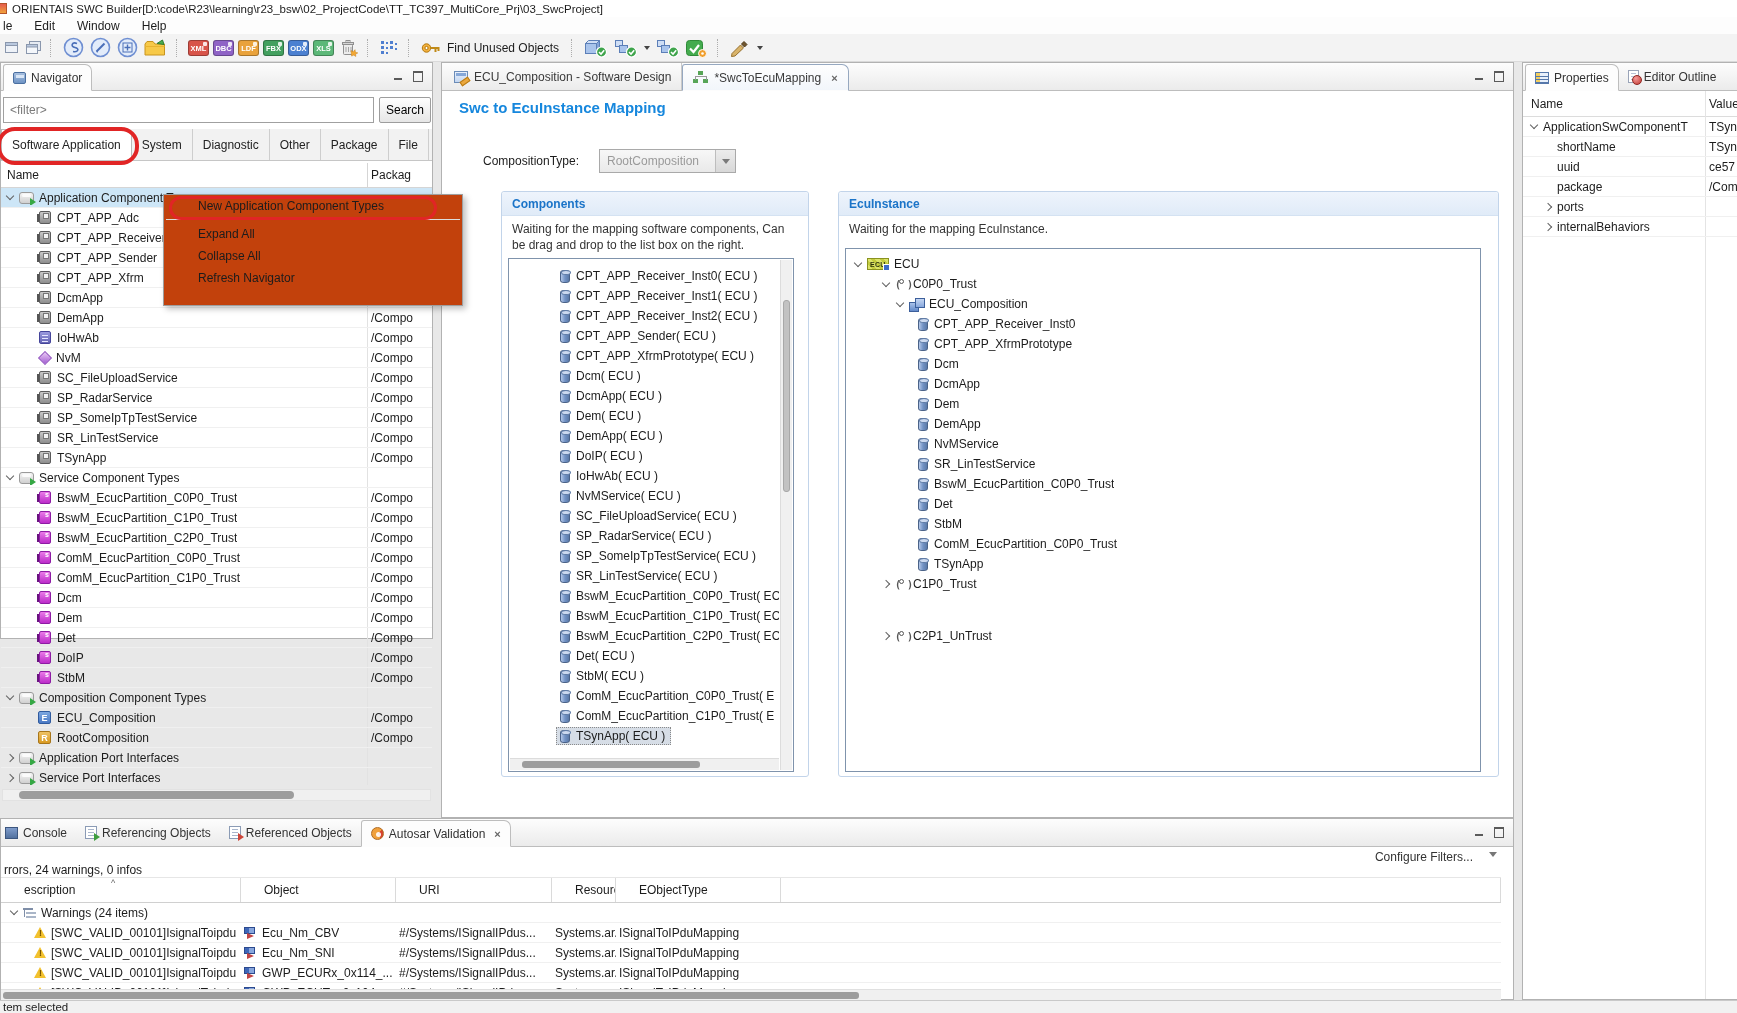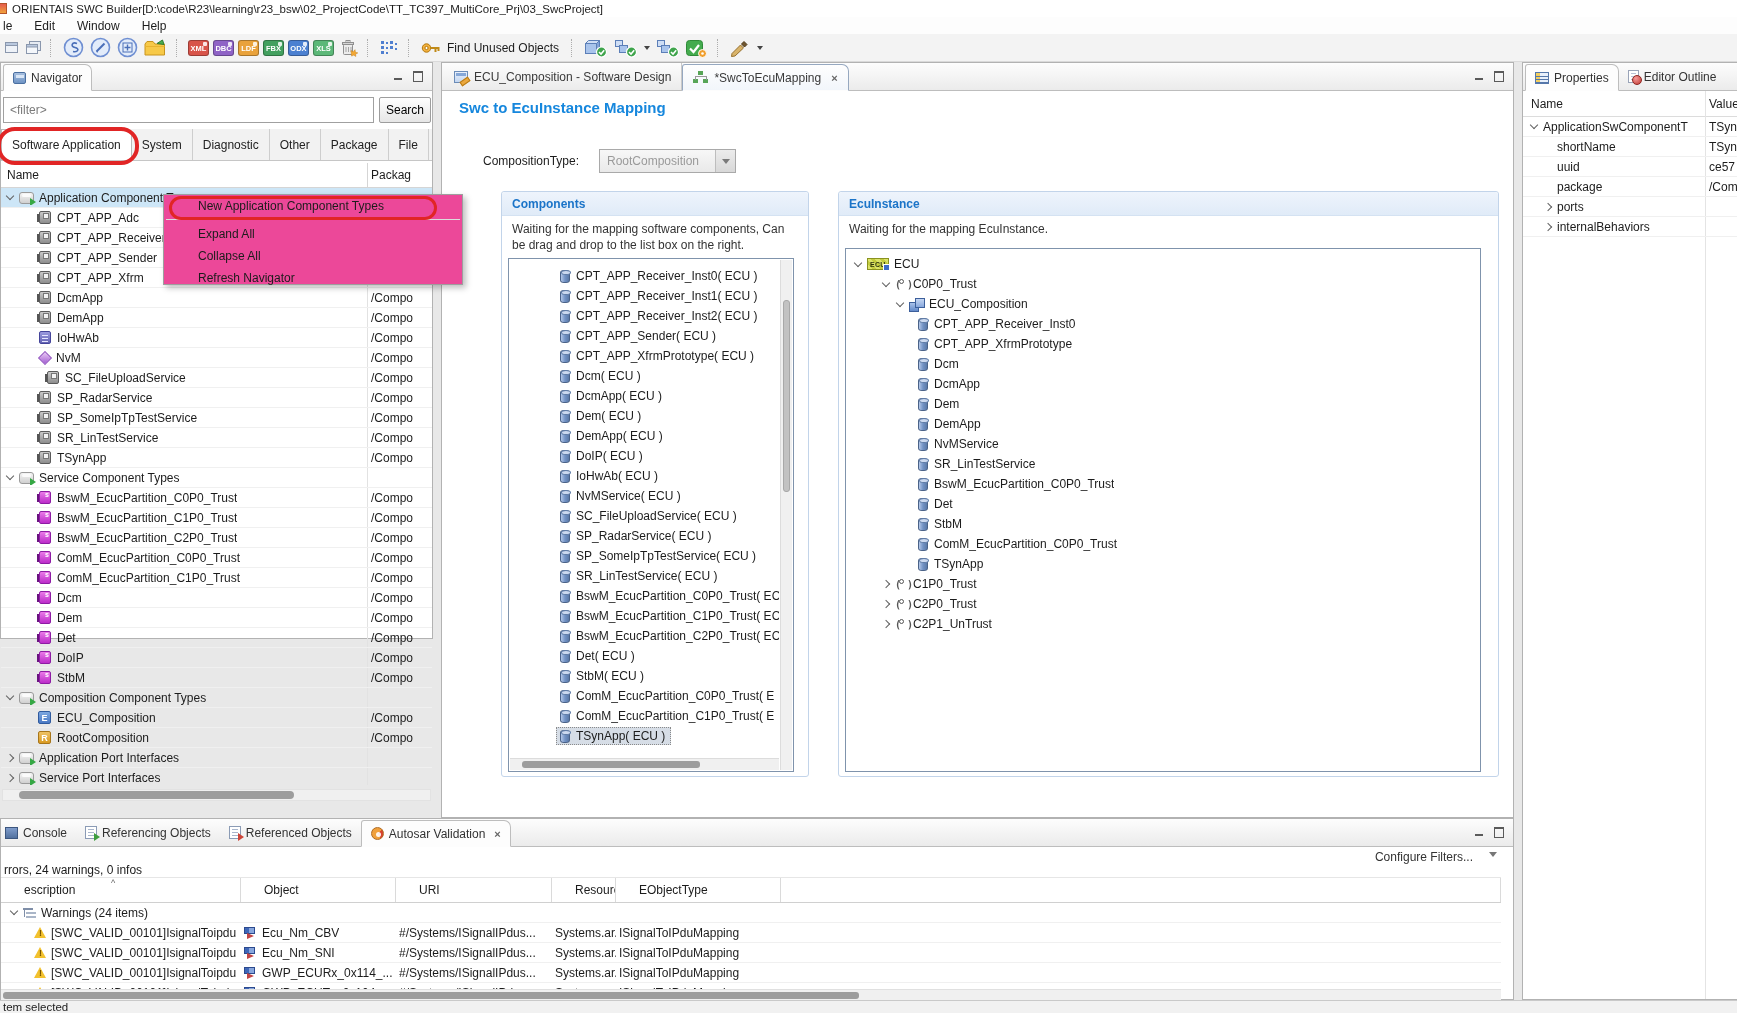--- a/index.html
+++ b/index.html
@@ -102,21 +102,21 @@
 #nav-colhead .cd{position:absolute;left:366px;top:0;bottom:0;width:1px;background:#d5d5d5}
 #nav-rows{position:absolute;left:0;top:125px;width:431px;height:597px;overflow:hidden}
 #nav-rows .coldiv{position:absolute;left:366px;top:0;height:600px;width:1px;background:#e2e2e2}
 .nav-row{position:relative;height:20px;display:flex;align-items:center;border-bottom:1px solid #f0f0f0;white-space:nowrap}
 .nav-row.sel{background:#cde6f7}
 .nav-name{display:flex;align-items:center;overflow:hidden;flex:1 1 auto}
 .nav-pkg{position:absolute;left:370px;top:0;height:100%;right:0;display:flex;align-items:center;overflow:hidden}
 #nav-hscroll{position:absolute;left:1px;top:726px;width:429px;height:12px;background:#f0f0f0;border:1px solid #e2e2e2}
 #nav-hscroll .th{position:absolute;left:16px;top:1px;width:275px;height:8px;background:#9d9d9d;border-radius:4px}
 
-#ctxmenu{position:absolute;left:163px;top:194px;width:300px;height:91px;background:#ec4899;border:1px solid #9e9e9e;box-shadow:3px 3px 6px rgba(0,0,0,.25);z-index:40}
+#ctxmenu{position:absolute;left:163px;top:194px;width:300px;height:112px;background:#c2410c;border:1px solid #9e9e9e;box-shadow:3px 3px 6px rgba(0,0,0,.25);z-index:40}
 .cm-item{position:relative;height:22px;line-height:22px;padding-left:34px;white-space:nowrap}
 .cm-sep{height:1px;background:#dcdcdc;margin:2px 2px 3px 2px}
 #ring-menu{position:absolute;left:5px;top:1px;width:268px;height:24px;border:3px solid #e12525;border-radius:12px;z-index:41;pointer-events:none}
 #ring-tab{position:absolute;left:-4px;top:64px;width:142px;height:38px;border:4px solid #e12525;border-radius:18px;z-index:30;pointer-events:none}
 
 #editor{left:441px;top:62px;width:1073px;height:756px}
 .edtab{height:27px;display:flex;align-items:center;gap:6px;padding:0 10px;color:#3a3a3a;border-right:1px solid #c9c9c9;white-space:nowrap}
 .edtab.sel{background:linear-gradient(#fefefe,#f2f6fb);border:1px solid #96a8c0;border-bottom:1px solid #fdfdfd;border-top-left-radius:3px;border-top-right-radius:7px;margin-bottom:-1px}
 #ed-heading{position:absolute;left:17px;top:36px;font-size:15px;font-weight:bold;color:#1687dd}
 #ed-ctlabel{position:absolute;left:41px;top:91px}
@@ -391,21 +391,21 @@
         <div class="nav-pkg clip">/Compo</div>
       </div>
       <div class="nav-row">
         <div class="nav-name" style="padding-left: 36px;">
           <span class="ic ic-nvm"></span>
           <span class="clip">NvM</span>
         </div>
         <div class="nav-pkg clip">/Compo</div>
       </div>
       <div class="nav-row">
-        <div class="nav-name" style="padding-left: 36px; margin-left: 8px;">
+        <div class="nav-name" style="padding-left: 36px;">
           <span class="ic ic-chip"></span>
           <span class="clip">SC_FileUploadService</span>
         </div>
         <div class="nav-pkg clip">/Compo</div>
       </div>
       <div class="nav-row">
         <div class="nav-name" style="padding-left: 36px;">
           <span class="ic ic-chip"></span>
           <span class="clip">SP_RadarService</span>
         </div>
@@ -809,26 +809,21 @@
         </div>
         <div class="et-row" style="padding-left: 72px;">
           <span class="ic ic-cyl"></span>
           <span class="clip">TSynApp</span>
         </div>
         <div class="et-row" style="padding-left: 35px;">
           <span class="tw twr"></span>
           <span class="ic ic-part"></span>
           <span class="clip">C1P0_Trust</span>
         </div>
-        <div class="et-row" style="padding-left: 35px;">
-          <span class="tw twr"></span>
-          <span class="ic ic-part"></span>
-          <span class="clip">C2P0_Trust</span>
-        </div>
-        <div class="et-row" style="padding-left: 35px;">
+        <div class="et-row" style="padding-left: 35px; margin-top: 32px;">
           <span class="tw twr"></span>
           <span class="ic ic-part"></span>
           <span class="clip">C2P1_UnTrust</span>
         </div>
       </div>
   </div>
 </div>
 
 <div id="props" class="panel">
   <div class="tabbar" id="props-tabbar">

